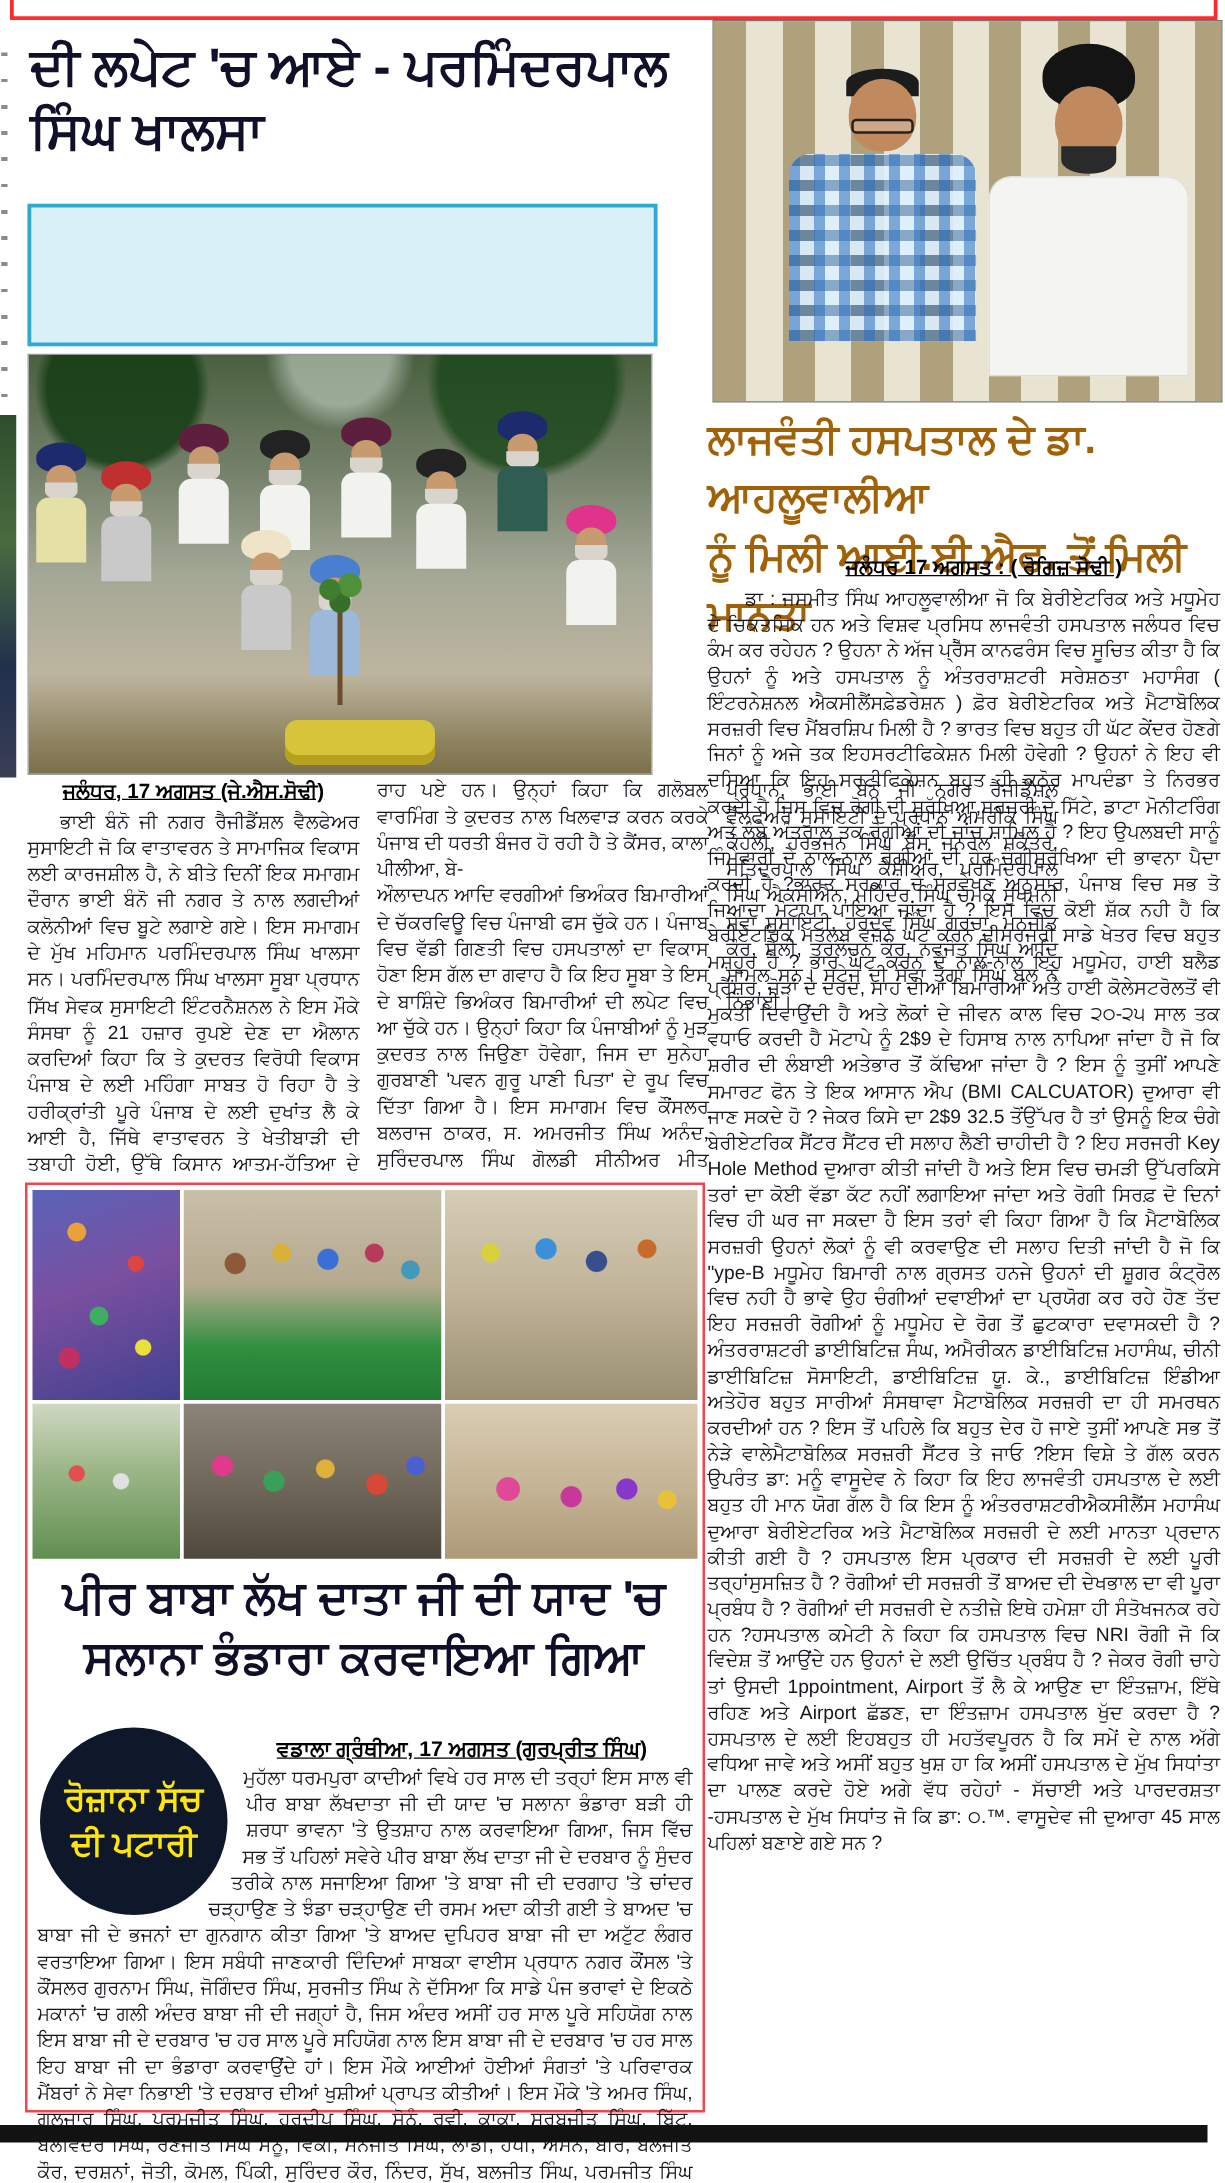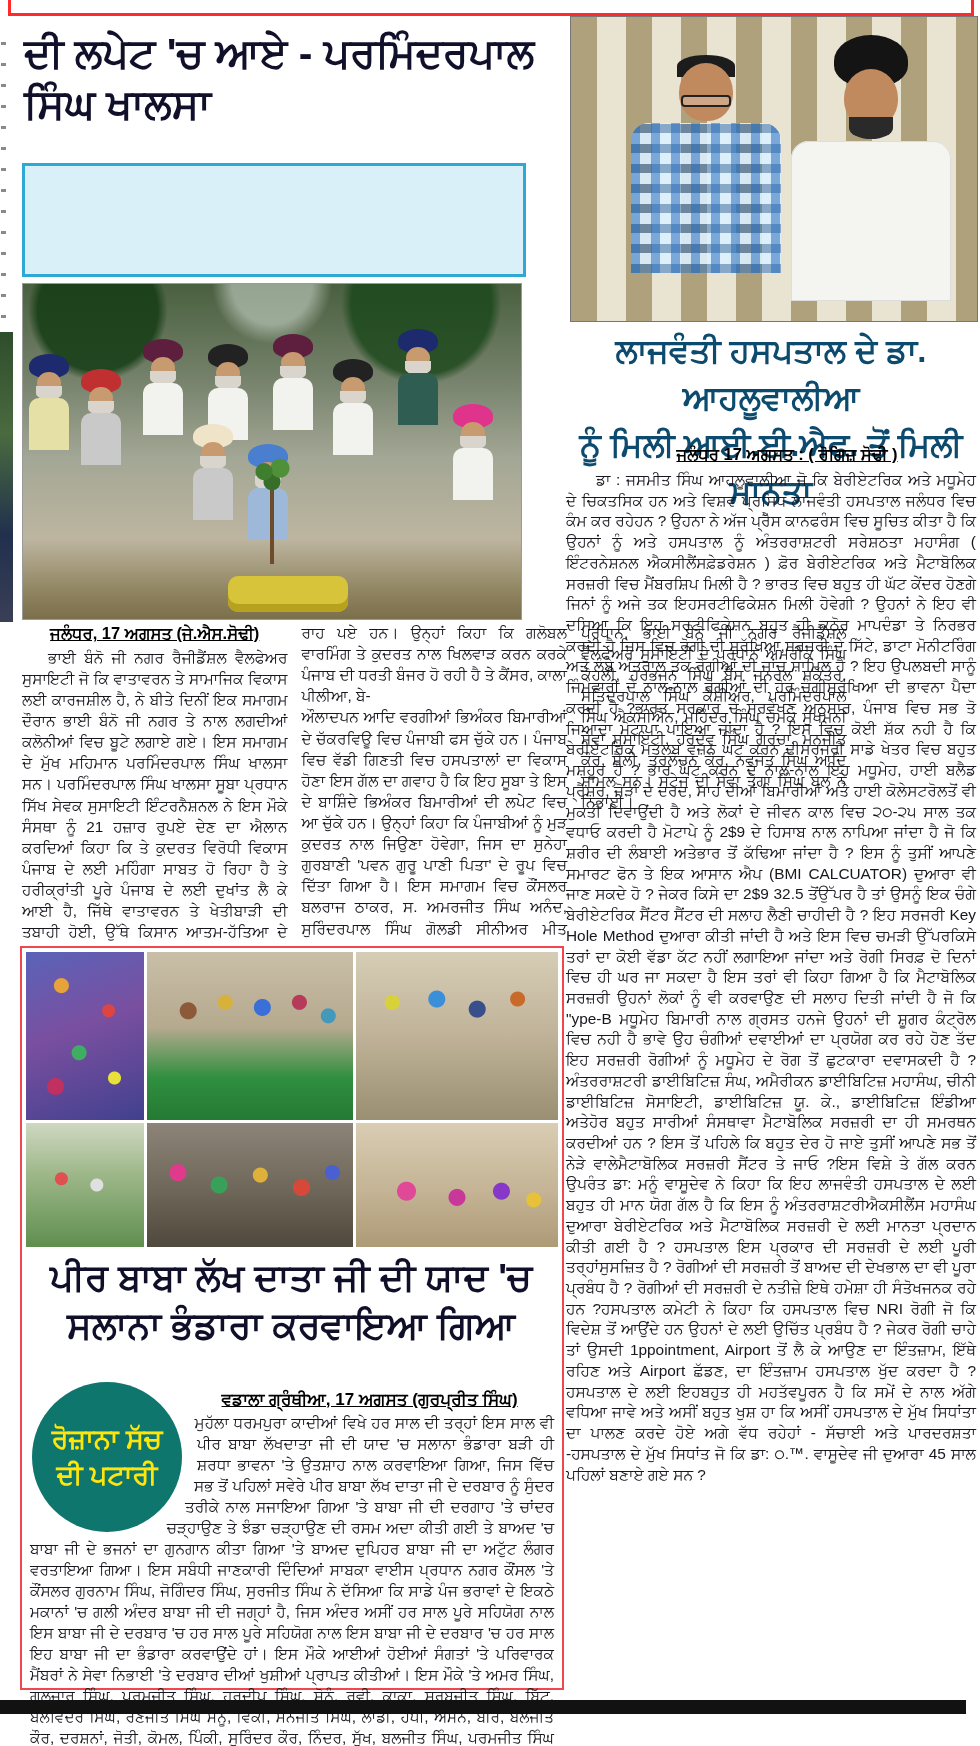--- a/index.html
+++ b/index.html
@@ -92,21 +92,21 @@
   .tile-inside{background:
       radial-gradient(circle at 25% 55%, #e04898 0 9px, transparent 10px),
       radial-gradient(circle at 50% 60%, #c8389a 0 8px, transparent 9px),
       radial-gradient(circle at 72% 55%, #8838c8 0 8px, transparent 9px),
       radial-gradient(circle at 88% 62%, #e8c13a 0 7px, transparent 8px),
       linear-gradient(180deg,#d9cdb4 0%,#c4b394 55%,#ad9a77 100%);}
   .bl-headline{position:absolute;left:6px;top:306px;width:526px;text-align:center;
     font-size:37px;font-weight:bold;color:#0f0f2a;line-height:1.3;}
   .bl-content{position:absolute;left:8px;top:424px;width:524px;height:306px;
     font-size:15.3px;line-height:1.37;text-align:justify;color:#16161d;}
-  .badge{width:150px;height:150px;border-radius:50%;background:#0f766e;
+  .badge{width:150px;height:150px;border-radius:50%;background:#0f172a;
     float:left;shape-outside:circle(50% at 50% 50%);margin:10px 16px 4px 2px;
     display:flex;flex-direction:column;align-items:center;justify-content:center;}
   .badge div{color:#ffe60a;font-size:27px;font-weight:bold;line-height:1.35;}
   .bl-content .dateline{text-align:center;font-size:17px;margin-top:16px;}
   .bl-content p{margin:2px 0 0 0;}
   
   .right-photo{position:absolute;left:570px;top:16px;width:406px;height:304px;
     border:1px solid #777;overflow:hidden;
     background:repeating-linear-gradient(90deg,#b0a17d 0 26px,#e9e3d2 26px 55px);}
   .fig{position:absolute;}
@@ -126,22 +126,22 @@
   .cert-logo{font-size:22px;font-weight:bold;color:#d03030;letter-spacing:1px;
     text-shadow:1px 1px 0 #2a3fa0;font-family:"Liberation Serif", serif;}
   .cert-lines{width:110px;height:10px;margin:3px auto;background:
     repeating-linear-gradient(180deg,#8a8fb8 0 2px,transparent 2px 5px);}
   .cert-blue{width:118px;height:120px;margin:4px auto 0;background:linear-gradient(180deg,#2438a8 0%,#1c2a8c 100%);
     border-radius:3px;position:relative;}
   .cert-blue::before{content:"";position:absolute;left:10px;top:10px;right:10px;height:3px;
     background:linear-gradient(90deg,#e86a2a,#f0d040);}
   .cert-blue::after{content:"";position:absolute;left:14px;top:28px;right:14px;height:56px;
     background:repeating-linear-gradient(180deg,rgba(255,255,255,.85) 0 2px,transparent 2px 8px);}
-  .right-headline{position:absolute;left:566px;top:328px;width:410px;text-align:center;
-    font-size:33px;font-weight:bold;color:#0c4a6e;line-height:1.42;}
+  .right-headline{position:absolute;left:566px;top:328px;width:410px;
+    font-size:33px;font-weight:bold;color:#a16207;line-height:1.42;}
   .right-dateline{position:absolute;left:582px;top:445px;width:410px;}
   .right-body{position:absolute;left:566px;top:470px;width:410px;height:1200px;
     font-size:15.4px;line-height:1.345;text-align:justify;color:#16161d;}
   .right-body p{margin:0;text-indent:30px;}
   
   .black-bar{position:absolute;left:0;top:1700px;width:966px;height:14px;background:#121212;}
 </style>
 </head>
 <body>
 

